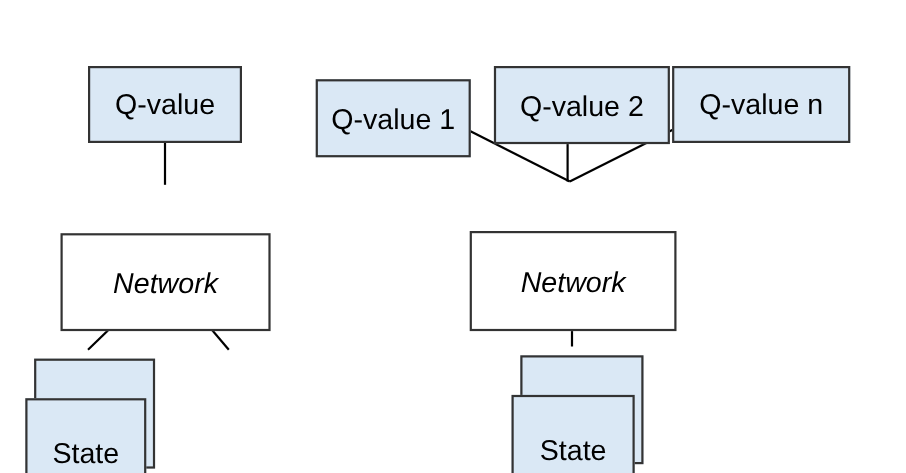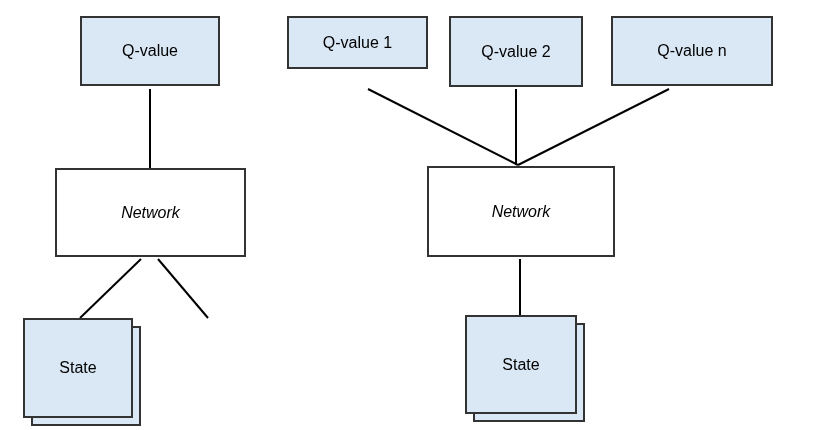--- a/index.html
+++ b/index.html
@@ -30,42 +30,43 @@
   .arrows line {
     stroke: var(--arrow);
     stroke-width: 2;
   }
   .arrows .head { fill: var(--arrow); }
   .node {
     position: absolute;
     display: flex;
     align-items: center;
     justify-content: center;
-    font-size: 16px;
+    font-size: 26px;
     line-height: 1;
     border: 2px solid var(--box-border);
     background: var(--box-fill);
     z-index: 2;
+    margin-top: 44px;
   }
   .node.network { background: var(--network-fill); font-style: italic; }
   .stack-shadow {
     position: absolute;
     border: 2px solid var(--box-border);
     background: var(--box-fill);
     z-index: 1;
   }
   
   .lq   { left: 80px;  top: 16px;  width: 140px; height: 70px; }
   .lnet { left: 55px;  top: 168px; width: 191px; height: 89px; }
   .lstate   { left: 23px;  top: 318px; width: 110px; height: 100px; }
   .lstate-sh{ left: 31px;  top: 326px; width: 110px; height: 100px; }
   .laction  { left: 153px; top: 318px; width: 112px; height: 100px; }
   
-  .rq1  { left: 287px; top: 16px;  width: 141px; height: 53px; }
-  .rq2  { left: 449px; top: 16px;  width: 134px; height: 71px; }
+  .rq1  { left: 287px; top: 28px;  width: 141px; height: 71px; }
+  .rq2  { left: 449px; top: 16px;  width: 160px; height: 71px; }
   .rqn  { left: 611px; top: 16px;  width: 162px; height: 70px; }
   .rnet { left: 427px; top: 166px; width: 188px; height: 91px; }
   .rstate   { left: 465px; top: 315px; width: 112px; height: 99px; }
   .rstate-sh{ left: 473px; top: 323px; width: 112px; height: 99px; }
 </style>
 </head>
 <body>
 
 <div class="canvas">
 

